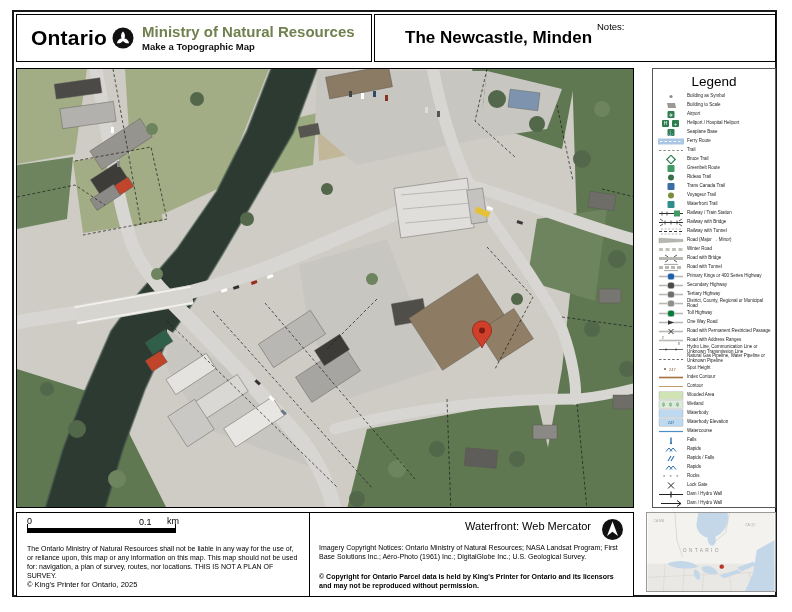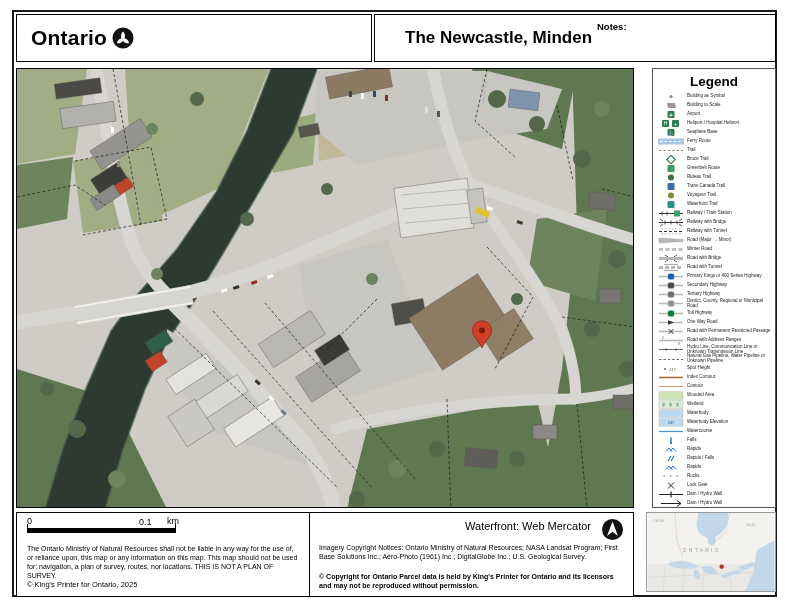--- a/index.html
+++ b/index.html
@@ -10,26 +10,26 @@
   
   .hdr-left{left:16px;top:14px;width:356px;height:48px;}
   .logo-row{position:absolute;left:14px;top:0;height:100%;display:flex;align-items:center;}
   .wordmark{font-size:21px;font-weight:bold;letter-spacing:.2px;}
   .trillium{margin-left:5px;margin-right:8px;display:block;}
   .ministry-col{display:flex;flex-direction:column;justify-content:center;}
   .ministry-title{font-size:15px;font-weight:bold;color:#71804f;line-height:1.05;}
   .app-subtitle{font-size:9.5px;font-weight:bold;color:#111;margin-top:2px;}
   .hdr-right{left:374px;top:14px;width:402px;height:48px;text-align:center;}
   .map-title{position:absolute;left:30px;top:13px;font-size:17px;font-weight:bold;}
-  .notes-label{position:absolute;left:222px;top:6px;font-size:9.5px;font-weight:bold;}
+  .notes-label{position:absolute;left:222px;top:6px;font-size:9.5px;font-weight:normal;}
   
   .map-box{left:16px;top:68px;width:618px;height:440px;overflow:hidden;}
   
   .legend-box{left:652px;top:68px;width:124px;height:440px;border:1px solid #555;overflow:hidden;}
-  .legend-title{text-align:center;font-size:13.5px;font-weight:bold;margin-top:5px;margin-bottom:3px;}
+  .legend-title{text-align:center;font-size:13.5px;font-weight:normal;margin-top:5px;margin-bottom:3px;}
   .lrow{display:flex;align-items:center;min-height:6.9px;margin:0 0 0 4px;}
   .licon{width:28px;flex:0 0 28px;display:flex;justify-content:center;}
   .llabel{font-size:4.5px;line-height:1.08;color:#222;padding-left:2px;max-width:86px;}
   
   .bottom-strip{left:16px;top:512px;width:618px;height:85px;}
   .bdivider{position:absolute;left:292px;top:0;width:1px;height:100%;background:#000;}
   .scale-zero{position:absolute;left:10px;top:3px;font-size:9px;}
   .scale-end{position:absolute;left:122px;top:4px;font-size:9px;}
   .scale-unit{position:absolute;left:150px;top:3px;font-size:9px;}
   .scale-bar{position:absolute;left:10px;top:15px;width:149px;height:5px;background:#000;}
@@ -55,20 +55,24 @@
       <span class="wordmark">Ontario</span>
       <svg class="trillium" width="22" height="22" viewBox="0 0 22 22">
         <circle cx="11" cy="11" r="10.5" fill="#111"></circle>
         <g fill="#fff" transform="translate(11,12)">
           <path d="M0,-7.4 C2.6,-4.8 2.6,-1.4 0,0.4 C-2.6,-1.4 -2.6,-4.8 0,-7.4 Z"></path>
           <path d="M0,-7.4 C2.6,-4.8 2.6,-1.4 0,0.4 C-2.6,-1.4 -2.6,-4.8 0,-7.4 Z" transform="rotate(125)"></path>
           <path d="M0,-7.4 C2.6,-4.8 2.6,-1.4 0,0.4 C-2.6,-1.4 -2.6,-4.8 0,-7.4 Z" transform="rotate(-125)"></path>
           <circle cx="0" cy="-1.2" r="1.6"></circle>
         </g>
       </svg>
+      <span class="ministry-col">
+        <span class="ministry-title">Ministry of Natural Resources</span>
+        <span class="app-subtitle">Make a Topographic Map</span>
+      </span>
     </div>
   </div>
 
   <div class="box hdr-right">
     <span class="map-title">The Newcastle, Minden</span>
     <span class="notes-label">Notes:</span>
   </div>
 
   <div class="box map-box">
     <svg width="618" height="440" viewBox="0 0 618 440">

